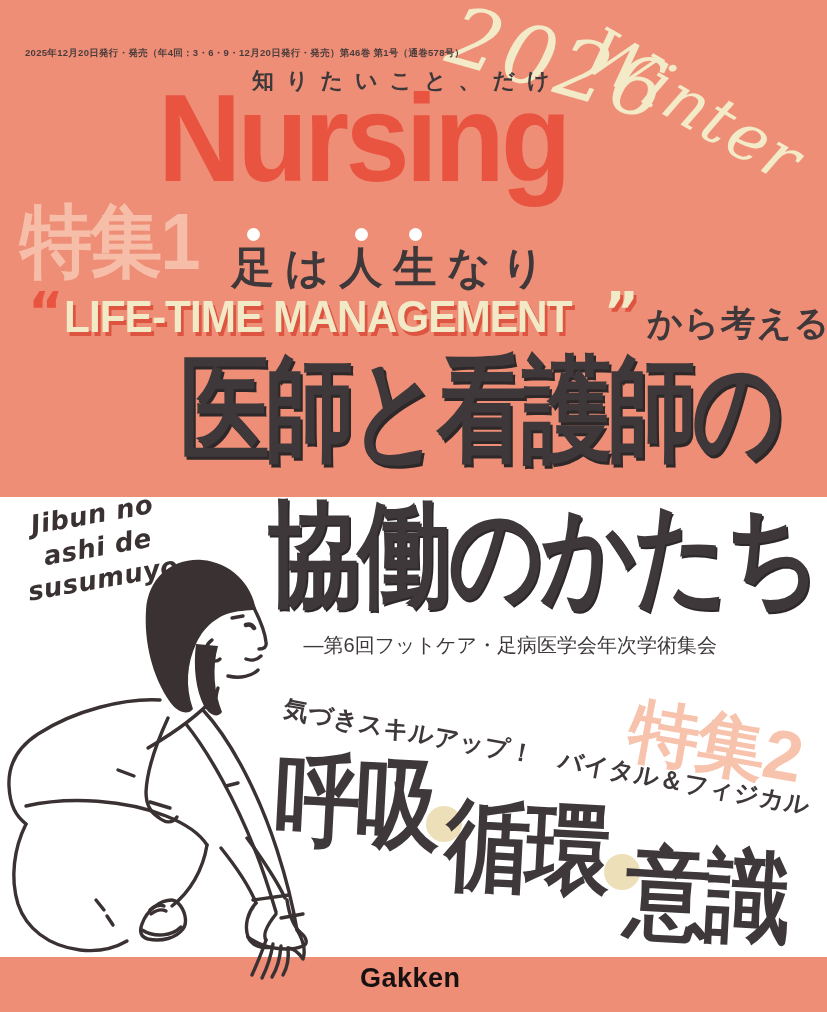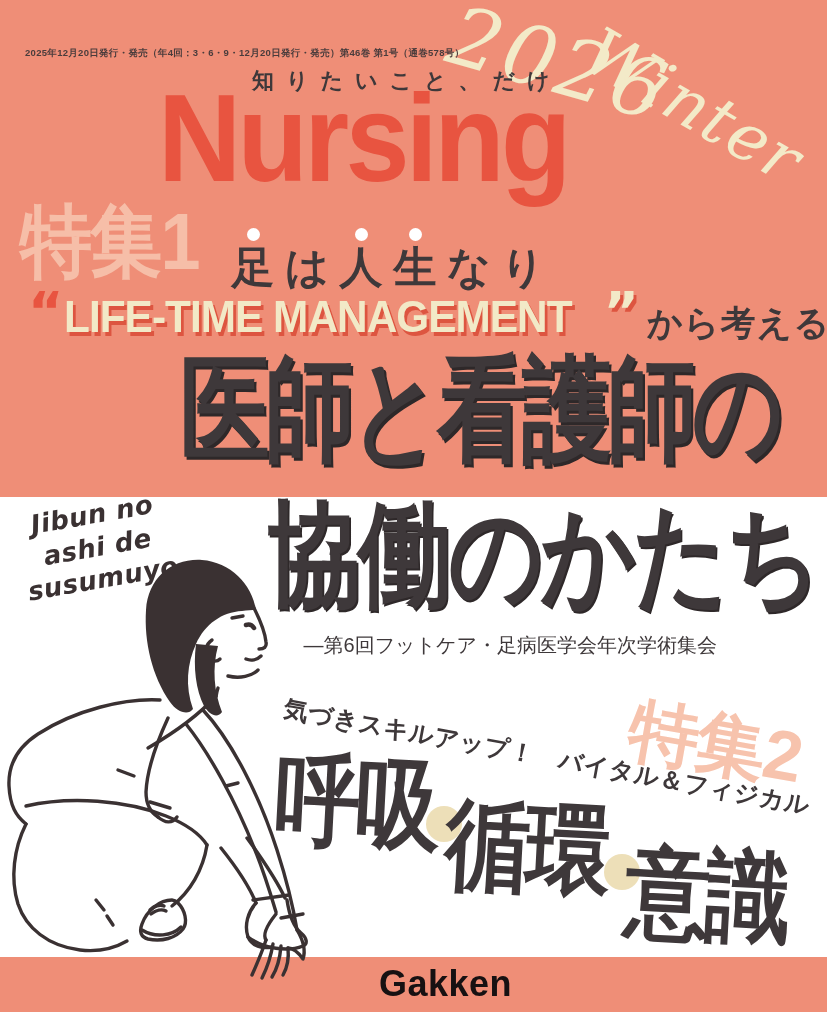--- a/index.html
+++ b/index.html
@@ -79,22 +79,22 @@
     transform:rotate(3deg) scaleX(.85);transform-origin:left top;}
   .word1{left:278px;top:748px;}
   .word2{left:448px;top:793px;}
   .word3{left:628px;top:840px;}
   .sepdot{position:absolute;width:36px;height:36px;border-radius:50%;background:#EDDFB8;z-index:5;}
   .sepdot1{left:426px;top:806px;}
   .sepdot2{left:604px;top:854px;}
 
   .illus{position:absolute;left:0;top:548px;width:332px;height:442px;z-index:8;}
 
-  .gakken{position:absolute;left:379px;top:963px;z-index:9;
-    font-size:36px;font-weight:900;color:#171112;letter-spacing:.5px;}
+  .gakken{position:absolute;left:360px;top:963px;z-index:9;
+    font-size:27px;font-weight:900;color:#171112;letter-spacing:.5px;}
 </style>
 </head>
 <body>
 
 <div class="cover">
 
   <div class="bg-top"></div>
   <div class="bg-bottom"></div>
 
   <div class="pub-info">2025年12月20日発行・発売（年4回：3・6・9・12月20日発行・発売）第46巻 第1号（通巻578号）</div>

